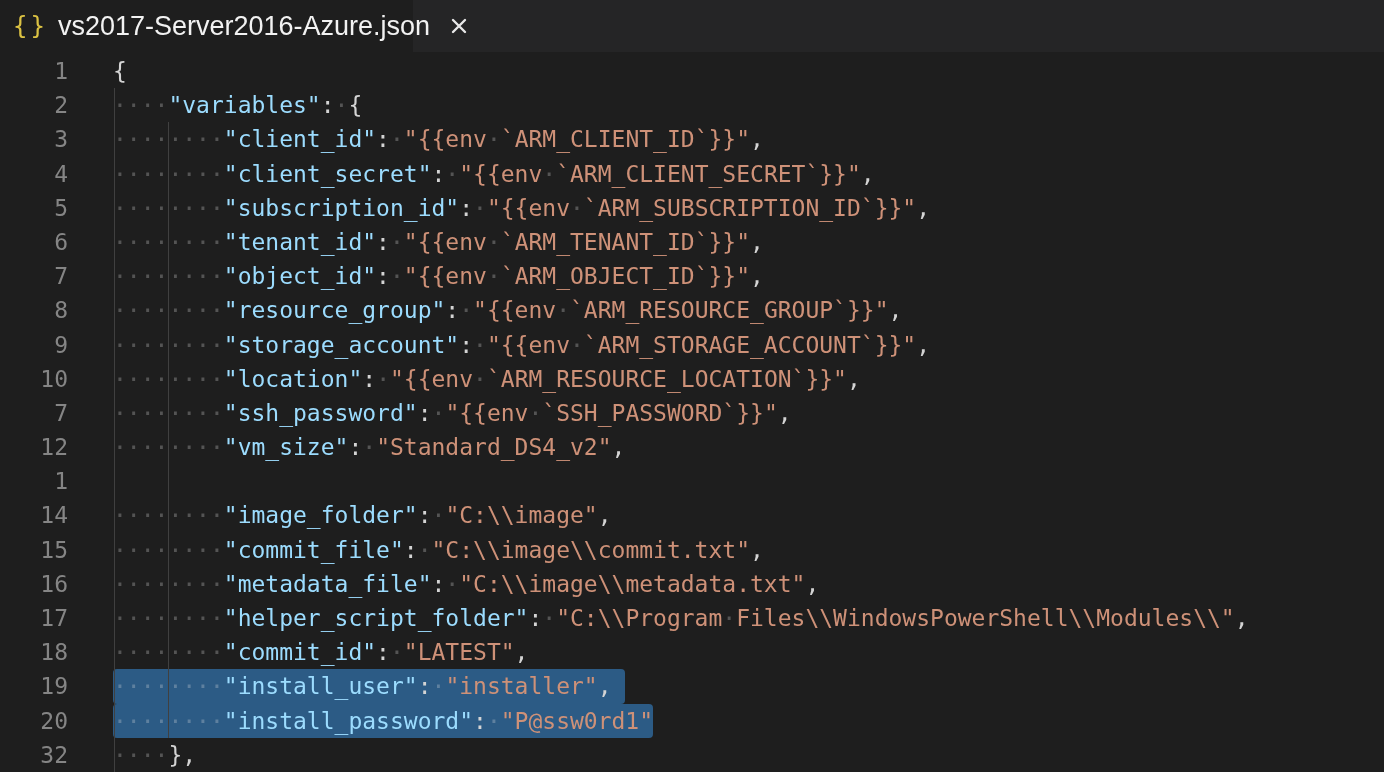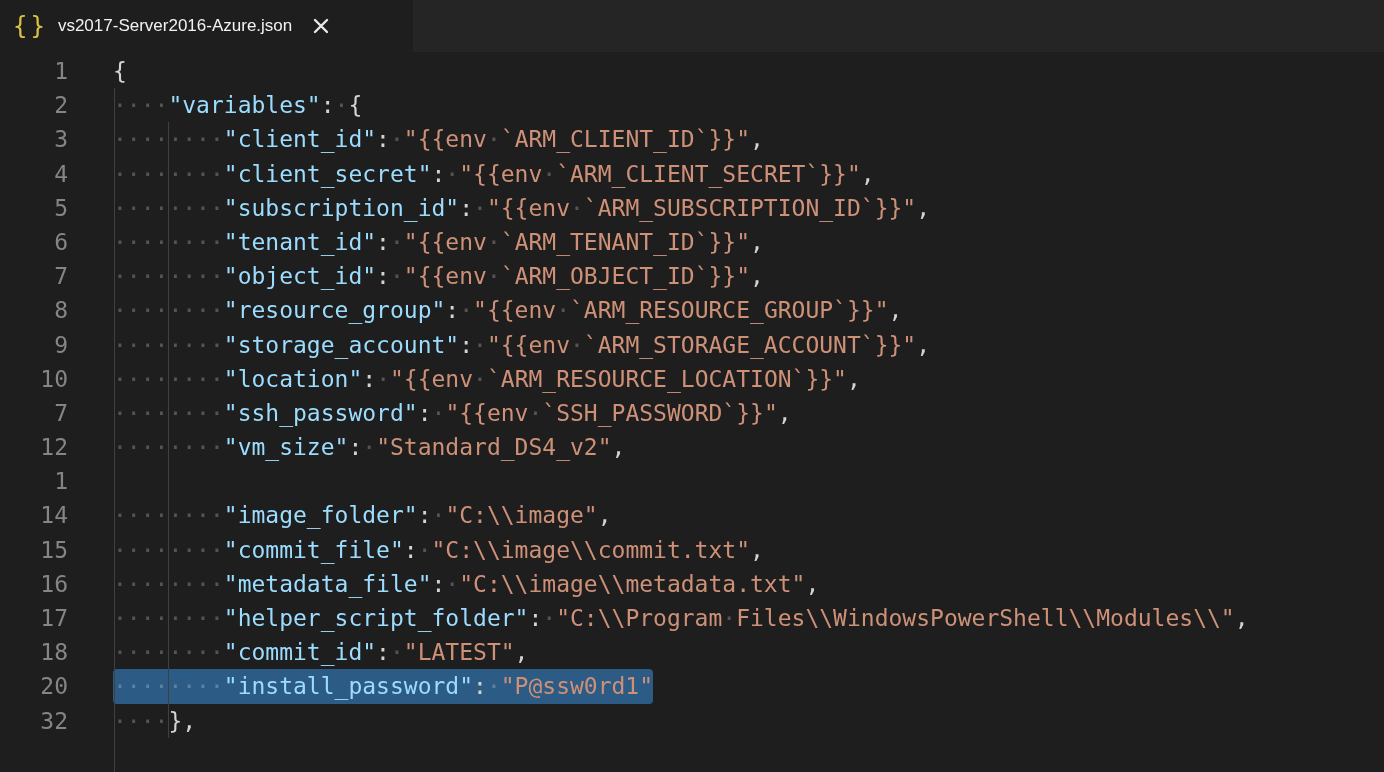--- a/index.html
+++ b/index.html
@@ -20,21 +20,21 @@
     background:var(--tab-active-bg,#1e1e1e);
     cursor:pointer;
   }
   .tab-icon{
     color:var(--json-icon,#dbc243);
     font-size:24px;letter-spacing:3px;margin-right:10px;flex:none;
   }
   .tab-label{
     color:var(--tab-text,#f2f2f2);
     font-family:"Liberation Sans","DejaVu Sans",sans-serif;
-    font-size:17px;white-space:nowrap;
+    font-size:27px;white-space:nowrap;
   }
   .tab-close{
     margin-left:16px;flex:none;display:flex;align-items:center;justify-content:center;
     width:26px;height:26px;border-radius:4px;cursor:pointer;
   }
   
   .editor{
     position:relative;height:720px;padding-top:2px;box-sizing:content-box;
     font-size:23px;line-height:34.2px;cursor:text;
   }
@@ -85,20 +85,21 @@
         <div class="line"><span class="ln">9</span><span class="code"><span class="w">········</span><span class="k">"storage_account"</span><span class="p">:</span><span class="w">·</span><span class="s">"{{env</span><span class="w">·</span><span class="s">`ARM_STORAGE_ACCOUNT`}}"</span><span class="p">,</span></span></div>
         <div class="line"><span class="ln">10</span><span class="code"><span class="w">········</span><span class="k">"location"</span><span class="p">:</span><span class="w">·</span><span class="s">"{{env</span><span class="w">·</span><span class="s">`ARM_RESOURCE_LOCATION`}}"</span><span class="p">,</span></span></div>
         <div class="line"><span class="ln">7</span><span class="code"><span class="w">········</span><span class="k">"ssh_password"</span><span class="p">:</span><span class="w">·</span><span class="s">"{{env</span><span class="w">·</span><span class="s">`SSH_PASSWORD`}}"</span><span class="p">,</span></span></div>
         <div class="line"><span class="ln">12</span><span class="code"><span class="w">········</span><span class="k">"vm_size"</span><span class="p">:</span><span class="w">·</span><span class="s">"Standard_DS4_v2"</span><span class="p">,</span></span></div>
         <div class="line"><span class="ln">1</span><span class="code"></span></div>
         <div class="line"><span class="ln">14</span><span class="code"><span class="w">········</span><span class="k">"image_folder"</span><span class="p">:</span><span class="w">·</span><span class="s">"C:\\image"</span><span class="p">,</span></span></div>
         <div class="line"><span class="ln">15</span><span class="code"><span class="w">········</span><span class="k">"commit_file"</span><span class="p">:</span><span class="w">·</span><span class="s">"C:\\image\\commit.txt"</span><span class="p">,</span></span></div>
         <div class="line"><span class="ln">16</span><span class="code"><span class="w">········</span><span class="k">"metadata_file"</span><span class="p">:</span><span class="w">·</span><span class="s">"C:\\image\\metadata.txt"</span><span class="p">,</span></span></div>
         <div class="line"><span class="ln">17</span><span class="code"><span class="w">········</span><span class="k">"helper_script_folder"</span><span class="p">:</span><span class="w">·</span><span class="s">"C:\\Program</span><span class="w">·</span><span class="s">Files\\WindowsPowerShell\\Modules\\"</span><span class="p">,</span></span></div>
         <div class="line"><span class="ln">18</span><span class="code"><span class="w">········</span><span class="k">"commit_id"</span><span class="p">:</span><span class="w">·</span><span class="s">"LATEST"</span><span class="p">,</span></span></div>
+        <div class="line"><span class="ln">19</span><span class="code sel sel-nl"><span class="w">········</span><span class="k">"install_user"</span><span class="p">:</span><span class="w">·</span><span class="s">"installer"</span><span class="p">,</span></span></div>
         <div class="line"><span class="ln">20</span><span class="code sel"><span class="w">········</span><span class="k">"install_password"</span><span class="p">:</span><span class="w">·</span><span class="s">"P@ssw0rd1"</span></span></div>
         <div class="line"><span class="ln">32</span><span class="code"><span class="w">····</span><span class="p">},</span></span></div>
       </div>
     <div class="guide" id="guideA"></div>
     <div class="guide" id="guideB"></div>
   </div>
 
 </div>
 
 </body></html>

